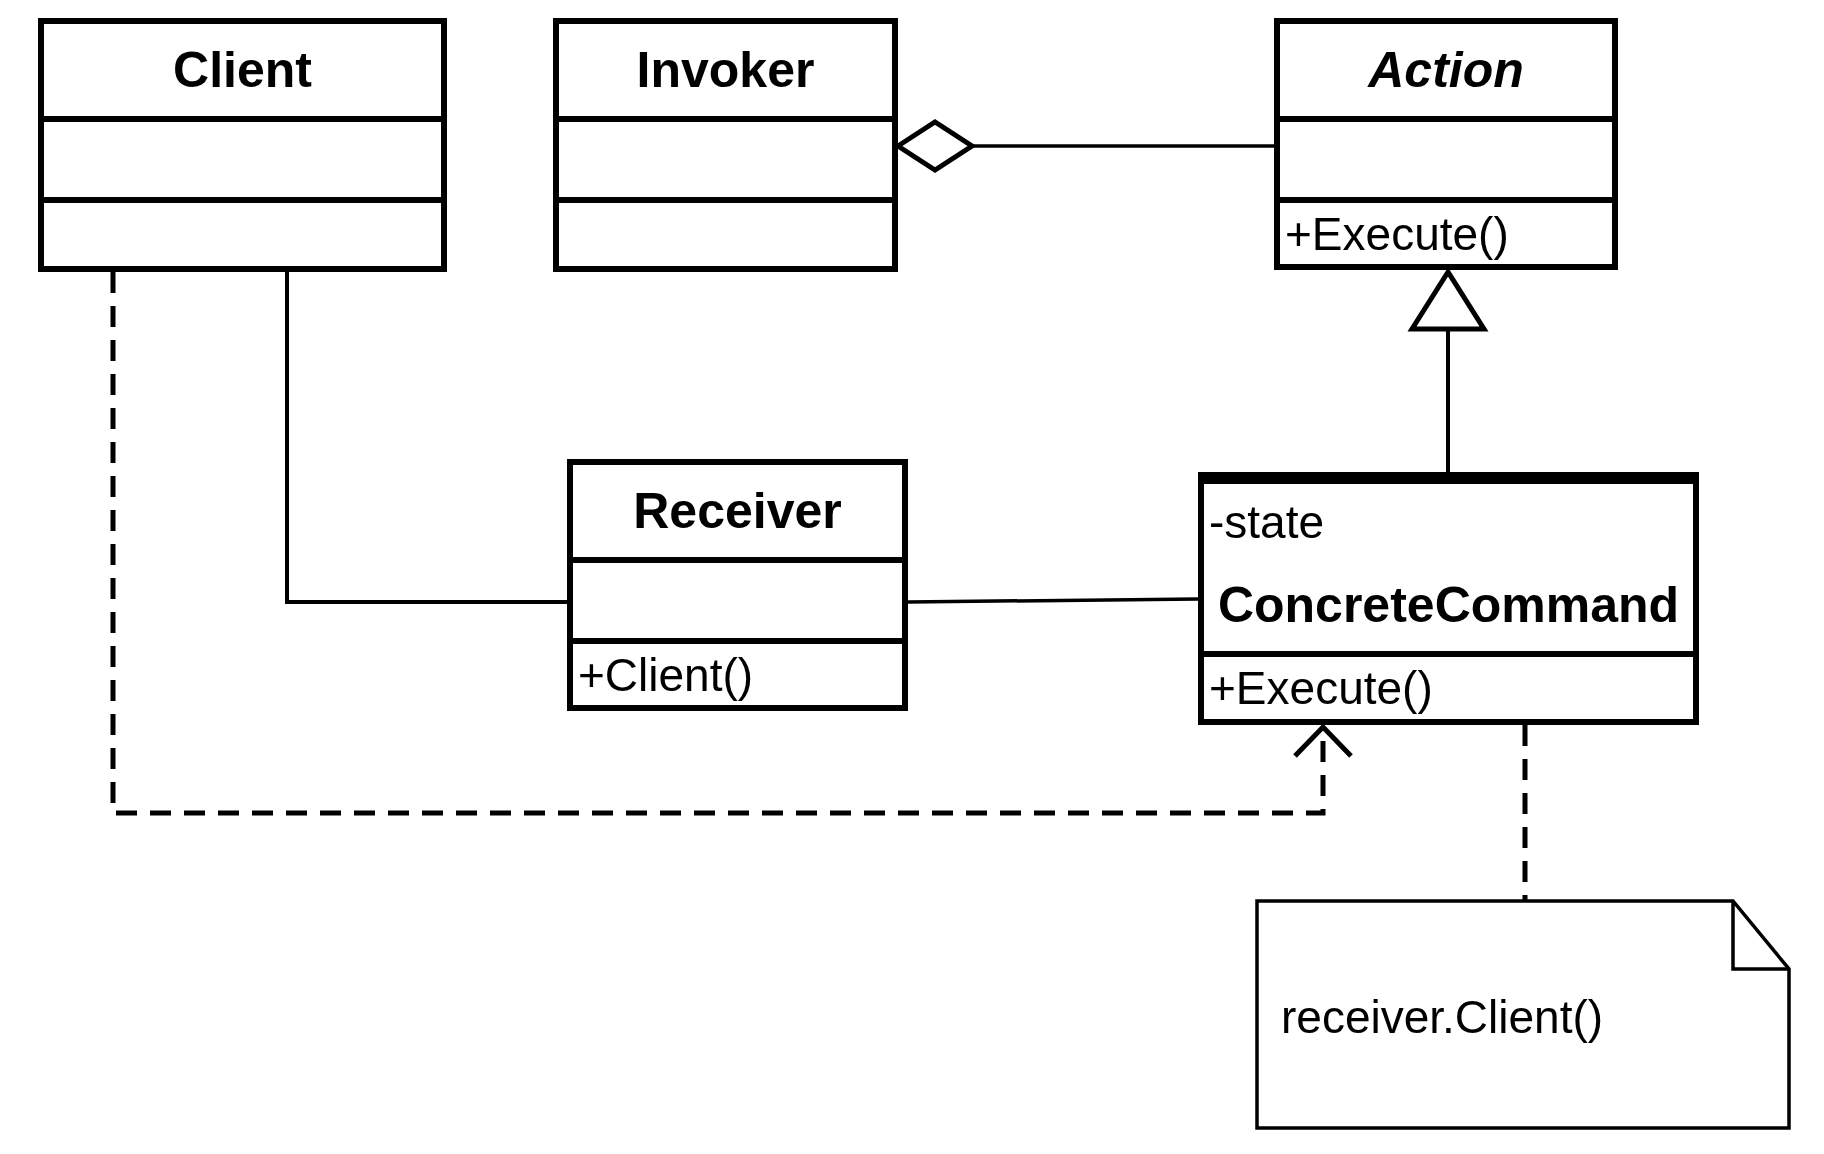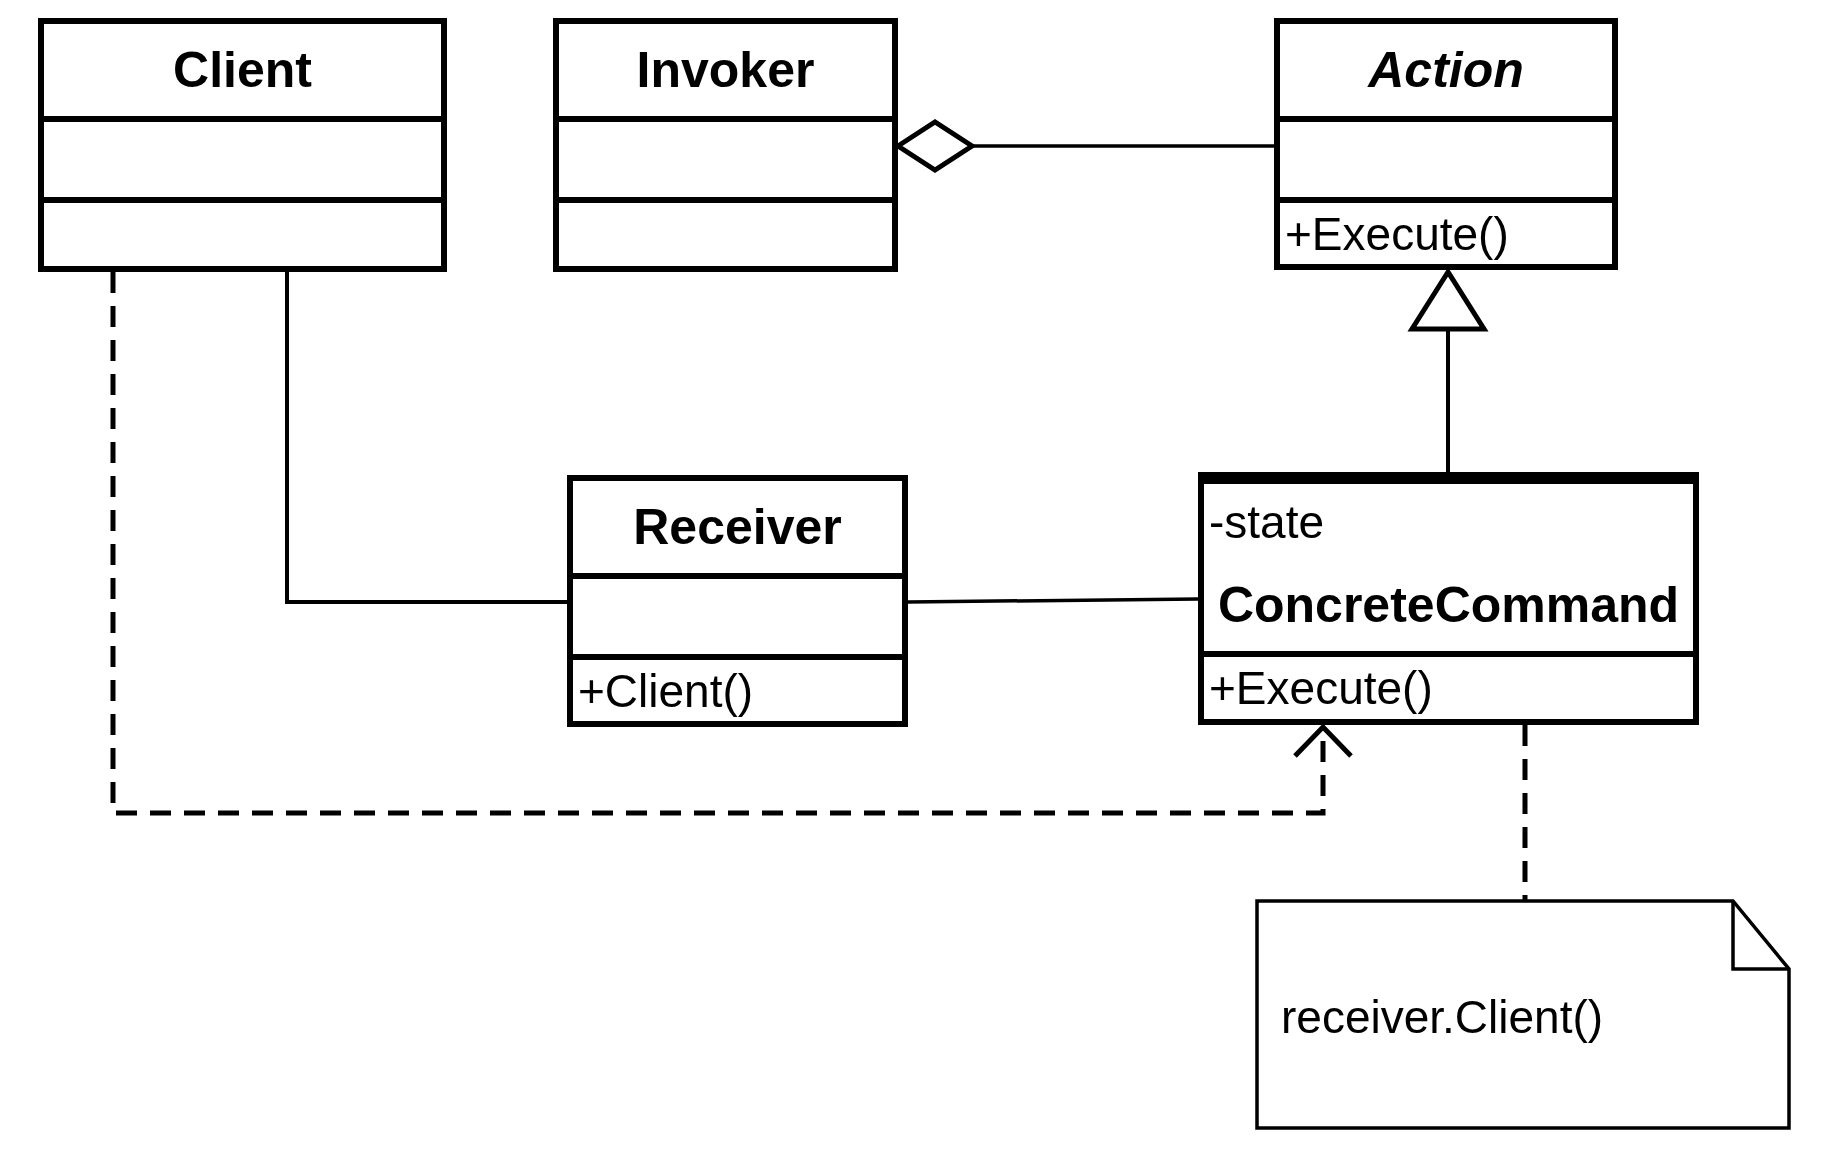--- a/index.html
+++ b/index.html
@@ -56,21 +56,21 @@
     font-size: 46px;
     color: #000000;
     padding-left: 5px;
   }
   .uml-class.abstract .class-title-label {
     font-style: italic;
   }
   #class-client   { left: 38px;   top: 18px;  width: 409px; height: 254px; }
   #class-invoker  { left: 553px;  top: 18px;  width: 345px; height: 254px; }
   #class-command  { left: 1274px; top: 18px;  width: 344px; height: 252px; }
-  #class-receiver { left: 567px;  top: 475px; width: 341px; height: 252px; }
+  #class-receiver { left: 567px;  top: 459px; width: 341px; height: 252px; }
   #class-concrete { left: 1198px; top: 472px; width: 501px; height: 253px; }
   #note-text {
     position: absolute;
     left: 1281px;
     top: 990px;
     font-size: 46px;
     color: #000000;
     white-space: nowrap;
   }
 </style>

